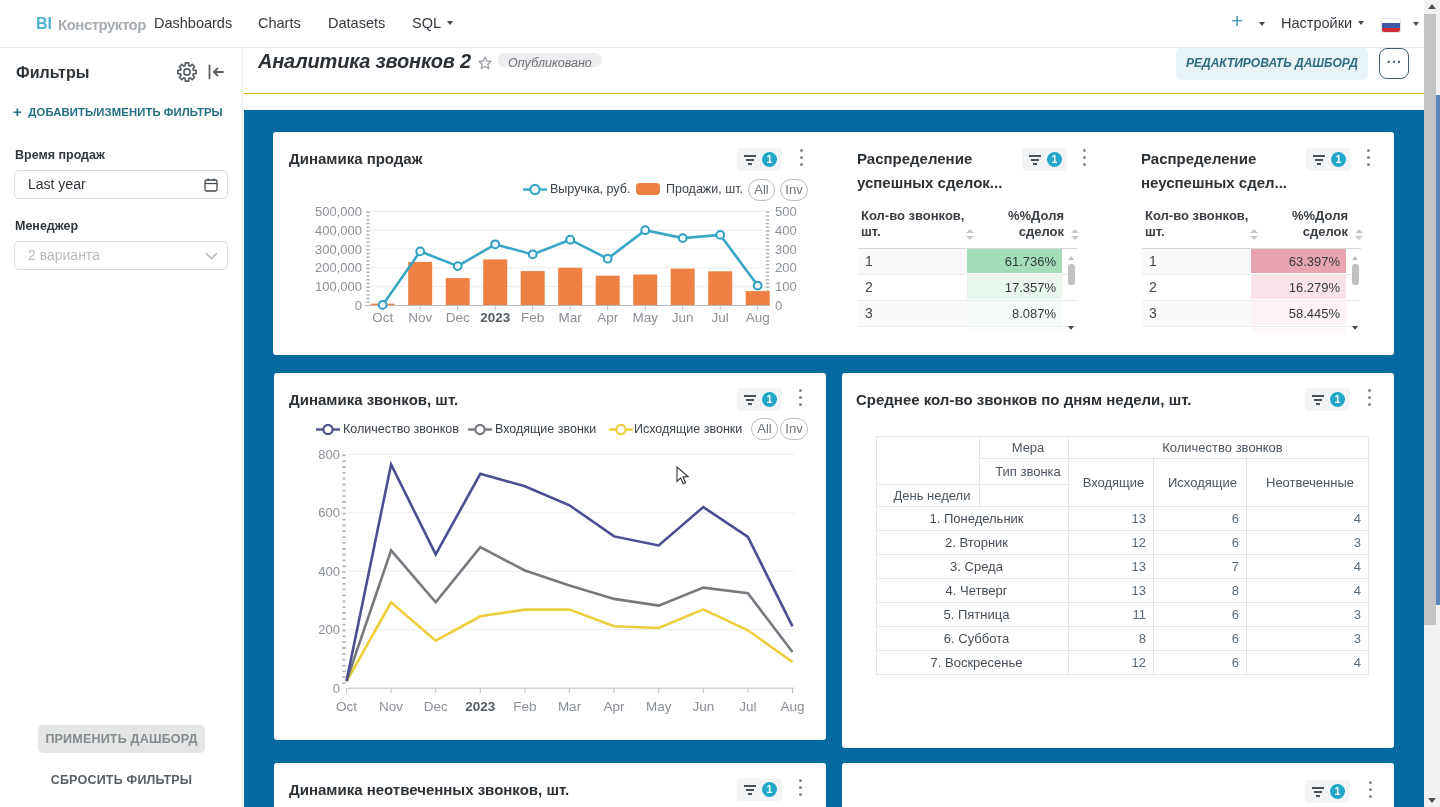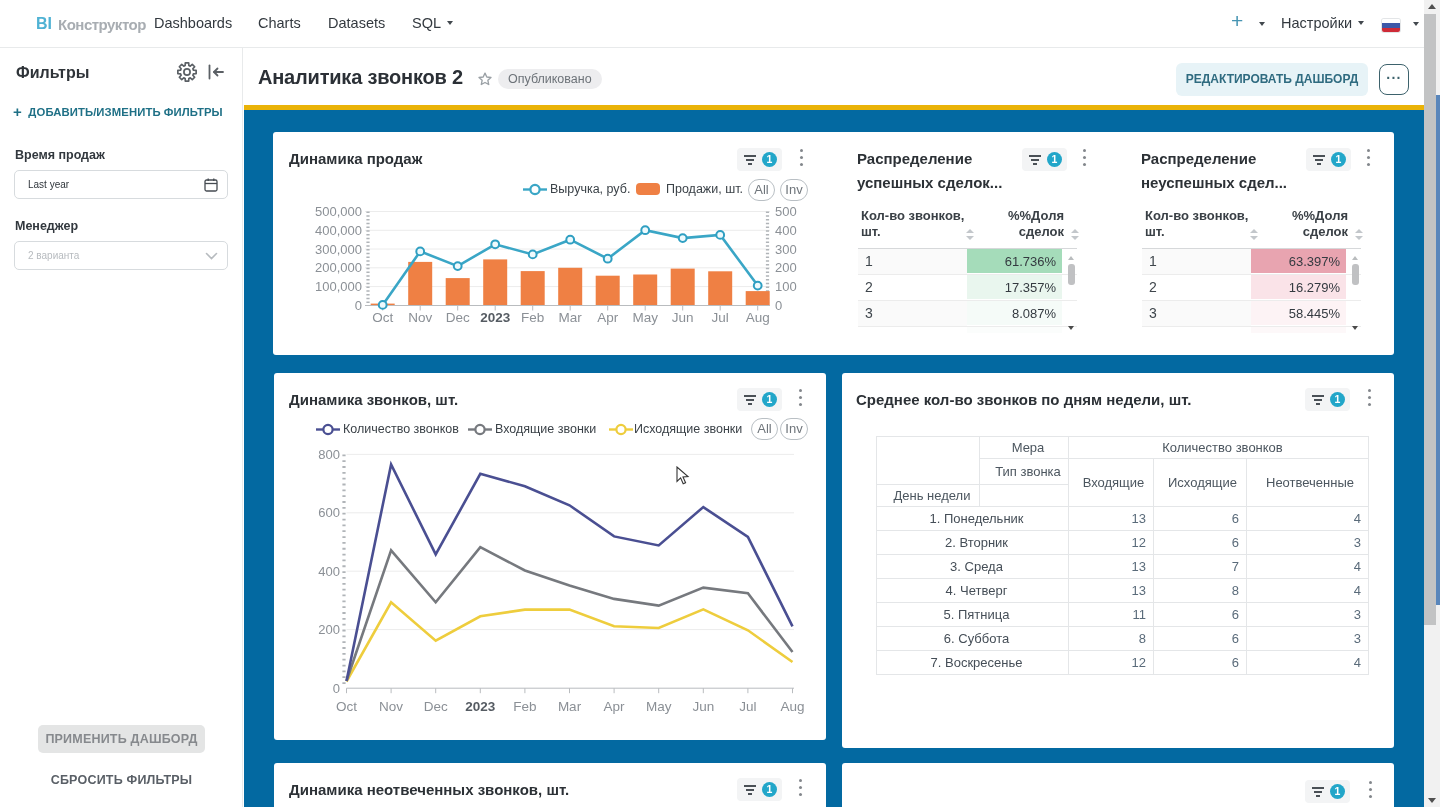--- a/index.html
+++ b/index.html
@@ -13,25 +13,25 @@
   .logo-bi { position:absolute; left:36px; top:15px; font-size:16px; font-weight:bold; color:#4fb2d4; }
   .logo-k  { position:absolute; left:58px; top:16px; font-size:15px; font-weight:bold; color:#a8adb2; letter-spacing:-0.5px; }
   .navlink { position:absolute; top:15px; font-size:14.5px; color:#33393f; }
   .caret { display:inline-block; width:0; height:0; border-left:3.5px solid transparent; border-right:3.5px solid transparent; border-top:4.5px solid #42484e; vertical-align:middle; margin-left:6px; margin-bottom:2px; }
 
   
   #sidebar { position:absolute; left:0; top:48px; width:243px; height:759px; background:#fff; border-right:1px solid #e8eaeb; z-index:4; }
   .sb-title { position:absolute; left:16px; top:16px; font-size:16px; font-weight:bold; color:#2e3338; }
   .sb-add { position:absolute; left:13px; top:55px; font-size:11.3px; font-weight:bold; color:#1f7086; letter-spacing:0.1px; }
   .sb-label { position:absolute; left:15px; font-size:12.5px; font-weight:bold; color:#32383e; }
-  .sb-input { position:absolute; left:14px; width:214px; height:29px; border:1px solid #d7dbde; border-radius:5px; background:#fff; font-size:10px; line-height:27px; padding-left:13px; color:#2f353b; }
+  .sb-input { position:absolute; left:14px; width:214px; height:29px; border:1px solid #d7dbde; border-radius:5px; background:#fff; font-size:14px; line-height:27px; padding-left:13px; color:#2f353b; }
   .sb-input.ph { color:#b7bbbf; }
 
   
-  #titlebar { position:absolute; left:244px; top:48px; width:1180px; height:62px; background:#fff; border-bottom:5px solid #eab308; z-index:3; }
+  #titlebar { position:absolute; left:244px; top:32px; width:1180px; height:62px; background:#fff; border-bottom:1px solid #eab308; z-index:3;font-style:italic; }
 
   
   #dash { position:absolute; left:244px; top:110px; width:1180px; height:697px; background:#0369a1; }
   .card { position:absolute; background:#fff; border-radius:3px; }
   .wtitle { position:absolute; font-size:15px; font-weight:bold; color:#2c3136; line-height:24px; }
   .chip { position:absolute; width:45px; height:23px; background:#f3f4f5; border-radius:4px; }
   .kebab { position:absolute; width:4px; height:20px; }
   .pill { position:absolute; height:22px; border:1px solid #b9bfc4; border-radius:11px; font-size:13px; color:#6f757b; text-align:center; line-height:20px; }
   .legtxt { font-size:12.5px; color:#3b4248; }
 
@@ -114,21 +114,21 @@
     </svg>
   <div class="abs" style="left:38px; top:677px; width:167px; height:28px; background:#e4e5e5; border-radius:5px; text-align:center; line-height:28px; font-size:12.5px; font-weight:bold; color:#86898d; letter-spacing:0.2px;">ПРИМЕНИТЬ ДАШБОРД</div>
   <div class="abs" style="left:0; top:725px; width:243px; text-align:center; font-size:12.5px; font-weight:bold; color:#595f66; letter-spacing:0.2px;">СБРОСИТЬ ФИЛЬТРЫ</div>
 </div>
 
 <div id="titlebar">
   <span class="abs" style="left:14px; top:18px; font-size:20px; font-weight:bold; color:#2b3036; letter-spacing:-0.2px;">Аналитика звонков 2</span>
   <svg width="16" height="16" viewBox="0 0 24 24" style="position:absolute; left:233px; top:23px;" fill="none" stroke="#9aa0a5" stroke-width="2">
       <path d="M12 3.2 L14.7 9 L21 9.7 L16.3 14 L17.6 20.3 L12 17.2 L6.4 20.3 L7.7 14 L3 9.7 L9.3 9 Z" stroke-linejoin="round"></path>
     </svg>
-  <span class="abs" style="left:254px; top:21px; height:20px; background:#ededef; border-radius:10px; padding:0 10px; font-size:12.5px; line-height:20px; color:#6c7278;">Опубликовано</span>
+  <span class="abs" style="left:254px; top:21px; height:14px; background:#ededef; border-radius:10px; padding:0 10px; font-size:12.5px; line-height:20px; color:#6c7278;">Опубликовано</span>
   <span class="abs" style="left:932px; top:15px; width:192px; height:33px; background:#e7f3f7; border-radius:6px; text-align:center; line-height:33px; font-size:12px; font-weight:bold; color:#2f6b80; letter-spacing:0px;">РЕДАКТИРОВАТЬ ДАШБОРД</span>
   <span class="abs" style="left:1135px; top:16px; width:30px; height:31px; border:1px solid #3d626c; border-radius:8px; text-align:center; line-height:27px; color:#3d626c; font-size:14px; font-weight:bold; letter-spacing:0.5px;">···</span>
 </div>
 
 <div id="dash">
 
   <div class="card" style="left:29px; top:22px; width:1121px; height:223px;">
 
     <div class="wtitle" style="left:16px; top:15px;">Динамика продаж</div>
     <div class="chip" style="left:464px; top:16px;">

